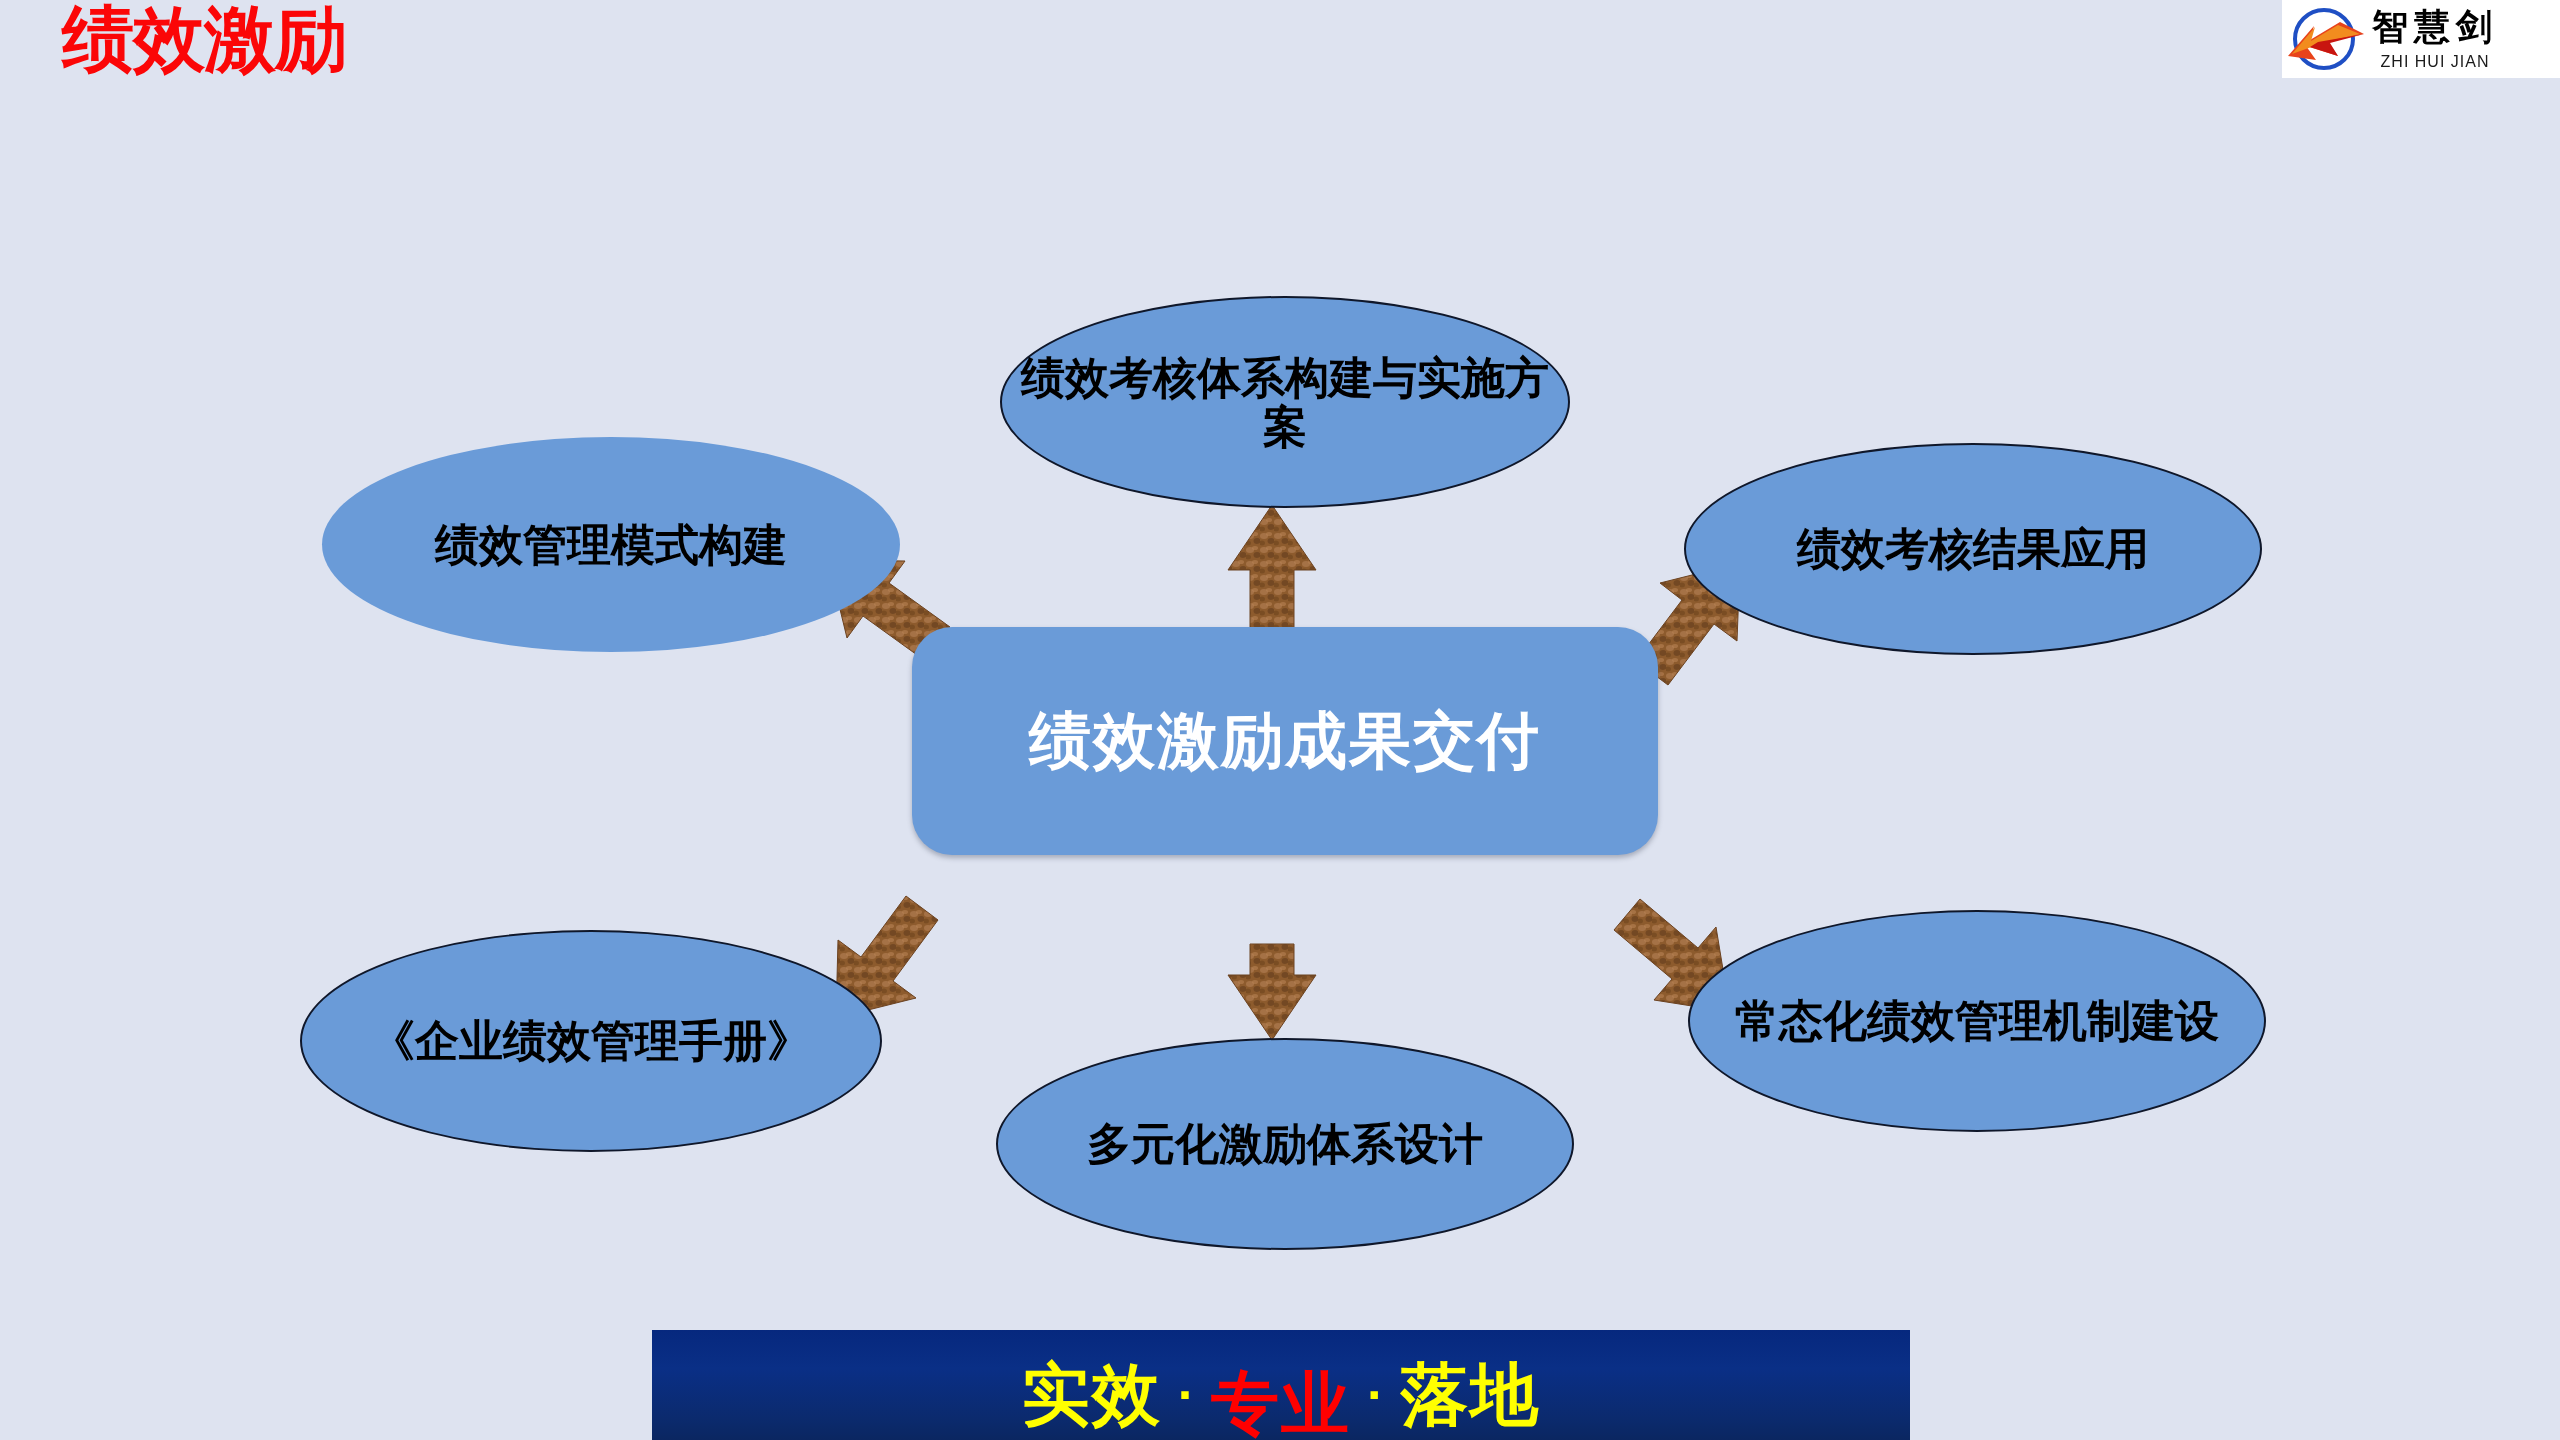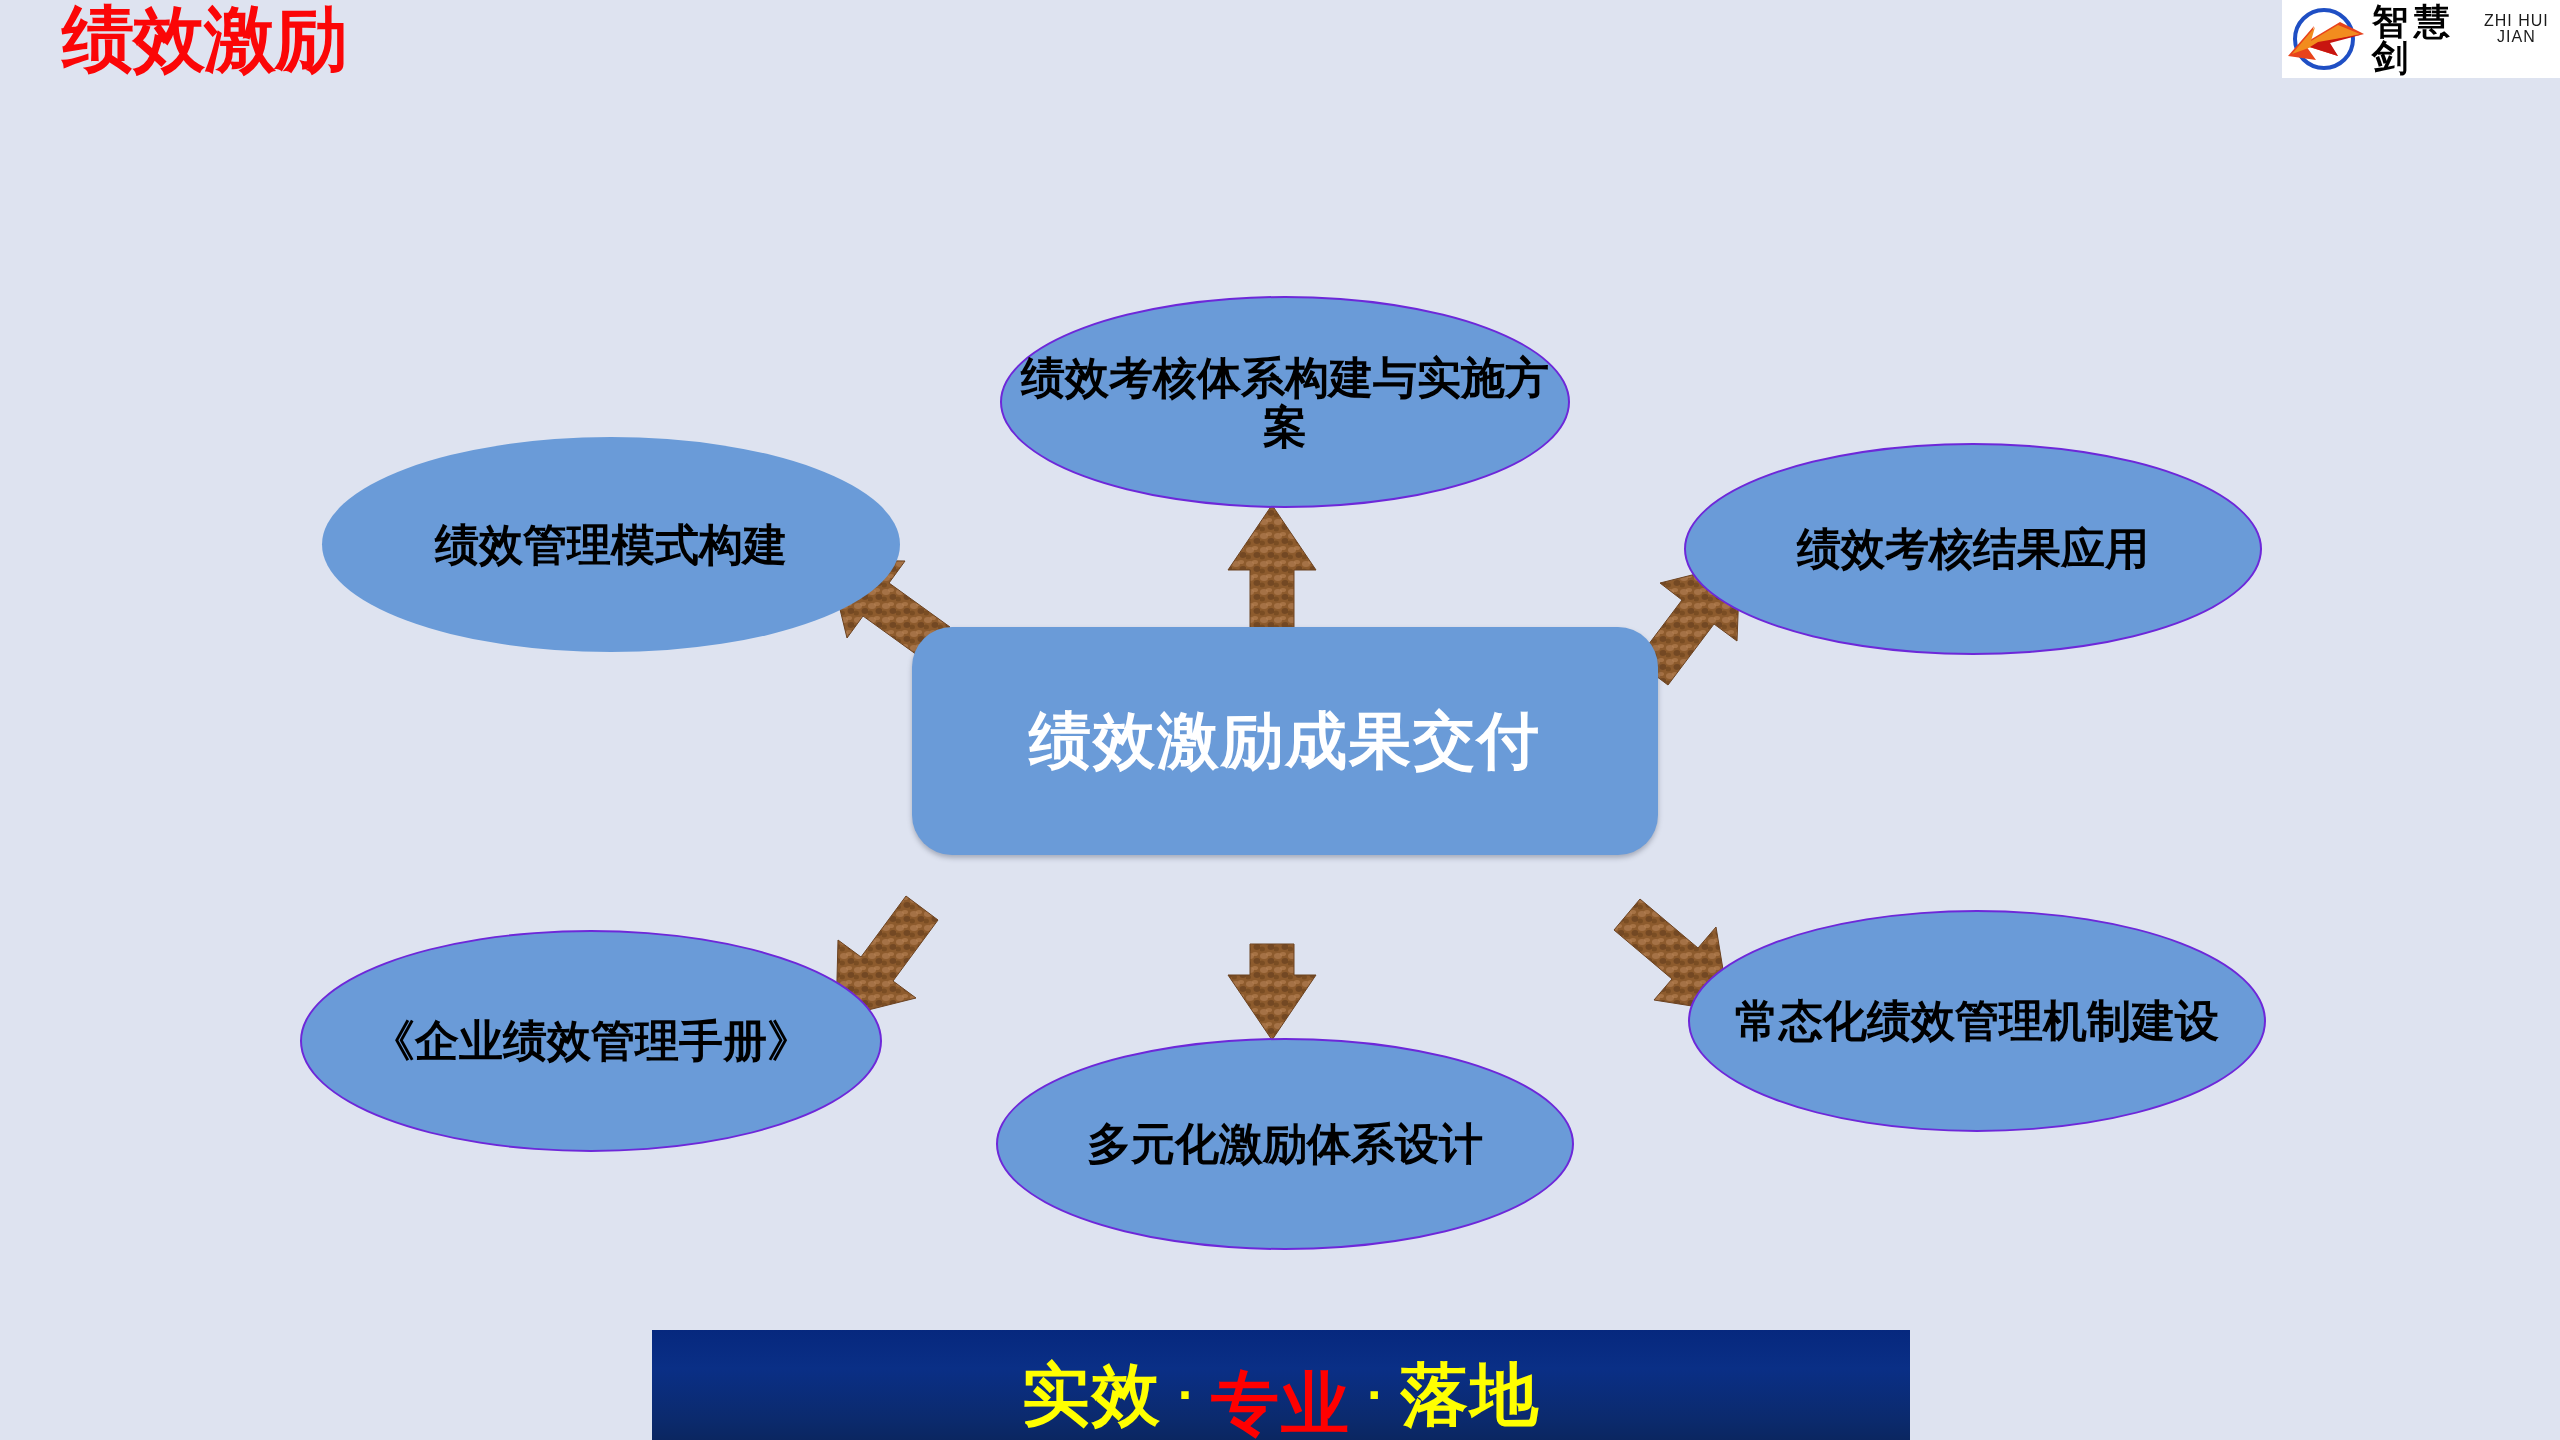--- a/index.html
+++ b/index.html
@@ -66,21 +66,21 @@
   #logo-bolt {
     position: absolute;
     left: 2px;
     top: 14px;
     width: 76px;
     height: 48px;
   }
   #logo-text {
     margin-left: 8px;
     display: flex;
-    flex-direction: row;
+    flex-direction: column;
     justify-content: center;
     line-height: 1;
   }
   #logo-cn {
     font-family: "DejaVu Serif", "Liberation Serif", serif;
     font-size: 36px;
     font-weight: bold;
     color: #000000;
     letter-spacing: 6px;
   }
@@ -97,21 +97,21 @@
     position: absolute;
     display: flex;
     align-items: center;
     justify-content: center;
     text-align: center;
     box-sizing: border-box;
   }
   .ellipse {
     background: #6a9bd8;
     border-radius: 50%;
-    border: 2px solid #6d28d9;
+    border: 2px solid #0f172a;
   }
   .ellipse.no-border { border: none; }
   .ellipse .label {
     color: #000000;
     font-weight: bold;
     font-size: 44px;
     line-height: 1.12;
     padding: 0 14px;
   }
 

